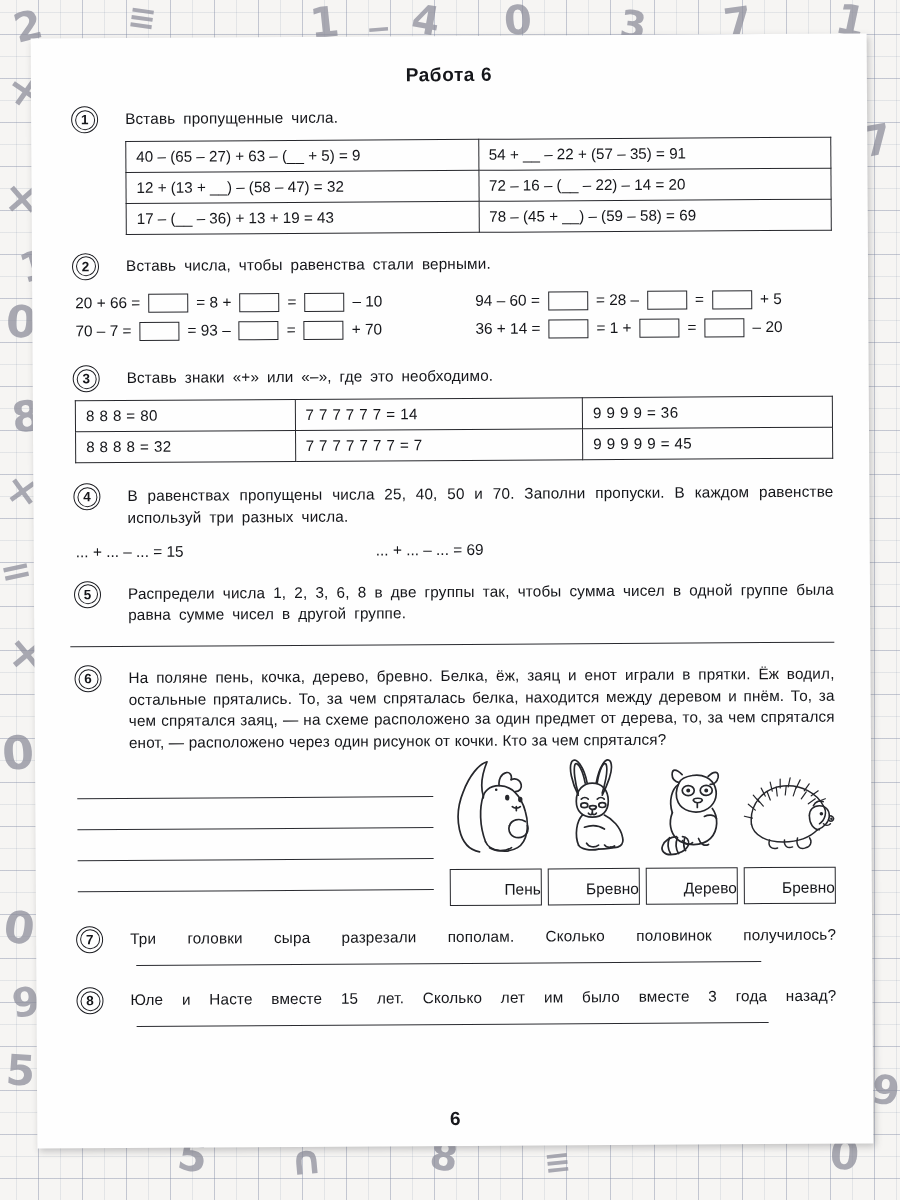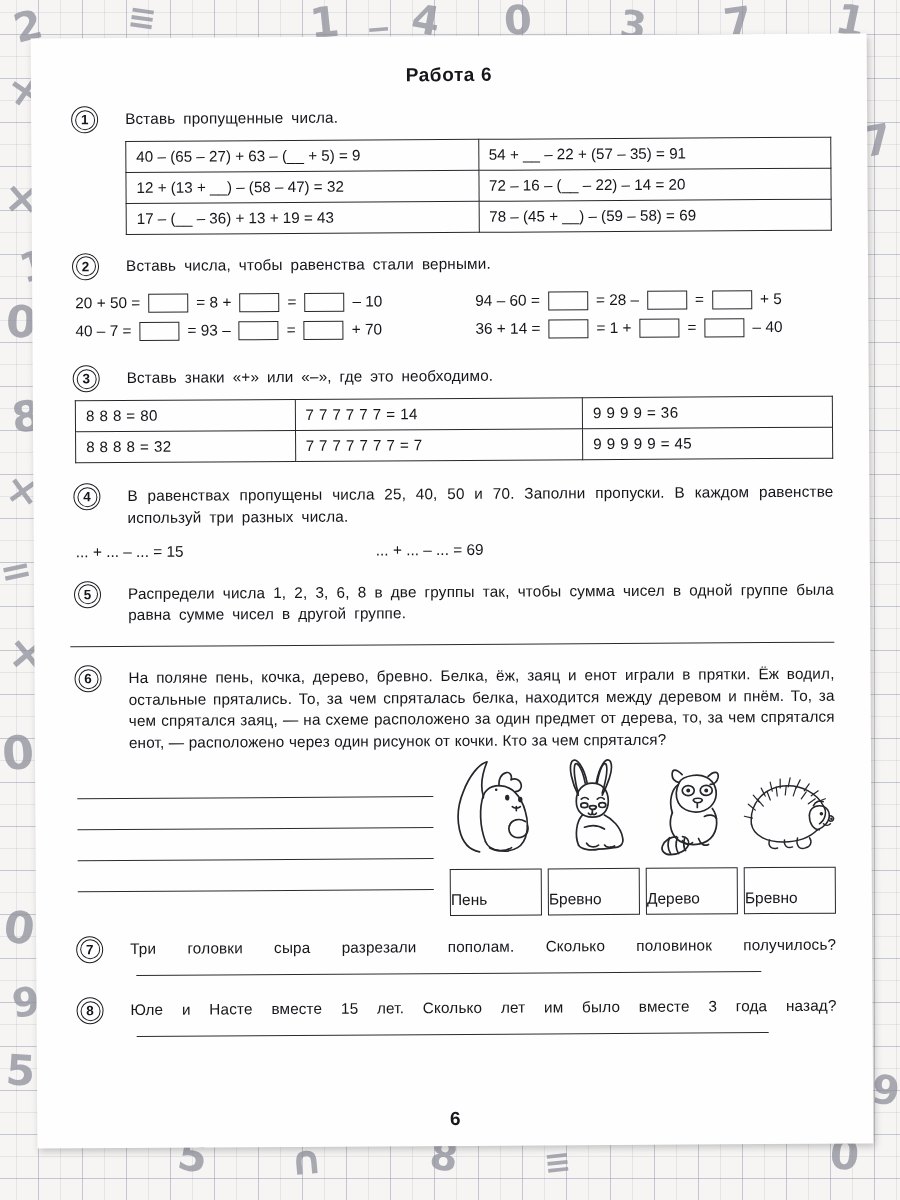--- a/index.html
+++ b/index.html
@@ -202,23 +202,23 @@
   .animal { width: 96px; height: 104px; }
   .animal svg { width: 100%; height: 100%; display: block; }
 
   .labels {
     display: flex;
     justify-content: space-between;
     margin-top: 9px;
   }
   .lbl {
     border: 1.5px solid #26272c;
-    padding: 21px 0 6px 0;
+    padding: 11px 0 6px 0;
     width: 92px;
-    text-align: left;
+    text-align: right;
     font-size: 15.5px;
   }
 
   
   .inline-rule {
     display: inline-block;
     border-bottom: 1.4px solid #2a2b30;
     height: 15px;
     vertical-align: baseline;
   }
@@ -302,30 +302,30 @@
 
   <div class="task" style="margin-top:20px;margin-bottom:12px;">
     <div class="badge">
       <span>2</span>
     </div>
     <div class="prompt spaced">Вставь числа, чтобы равенства стали верными.</div>
 
     <div class="eq-wrap" style="margin-left:-52px;">
       <div class="eq-col">
         <div class="eq-line">
-          <span class="tok">20 + 50 =</span>
+          <span class="tok">20 + 66 =</span>
           <span class="abox"></span>
           <span class="tok">= 8 +</span>
           <span class="abox"></span>
           <span class="tok">=</span>
           <span class="abox"></span>
           <span class="tok">– 10</span>
         </div>
         <div class="eq-line">
-          <span class="tok">40 – 7 =</span>
+          <span class="tok">70 – 7 =</span>
           <span class="abox"></span>
           <span class="tok">= 93 –</span>
           <span class="abox"></span>
           <span class="tok">=</span>
           <span class="abox"></span>
           <span class="tok">+ 70</span>
         </div>
       </div>
       <div class="eq-col right">
         <div class="eq-line">
@@ -337,21 +337,21 @@
           <span class="abox"></span>
           <span class="tok">+ 5</span>
         </div>
         <div class="eq-line">
           <span class="tok">36 + 14 =</span>
           <span class="abox"></span>
           <span class="tok">= 1 +</span>
           <span class="abox"></span>
           <span class="tok">=</span>
           <span class="abox"></span>
-          <span class="tok">– 40</span>
+          <span class="tok">– 20</span>
         </div>
       </div>
     </div>
   </div>
 
   <div class="task" style="margin-top:22px;">
     <div class="badge">
       <span>3</span>
     </div>
     <div class="prompt spaced">Вставь знаки «+» или «–», где это необходимо.</div>

